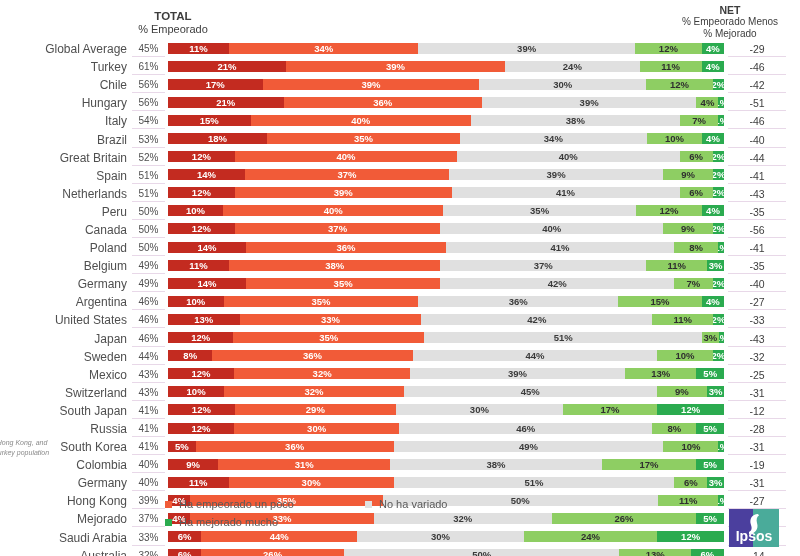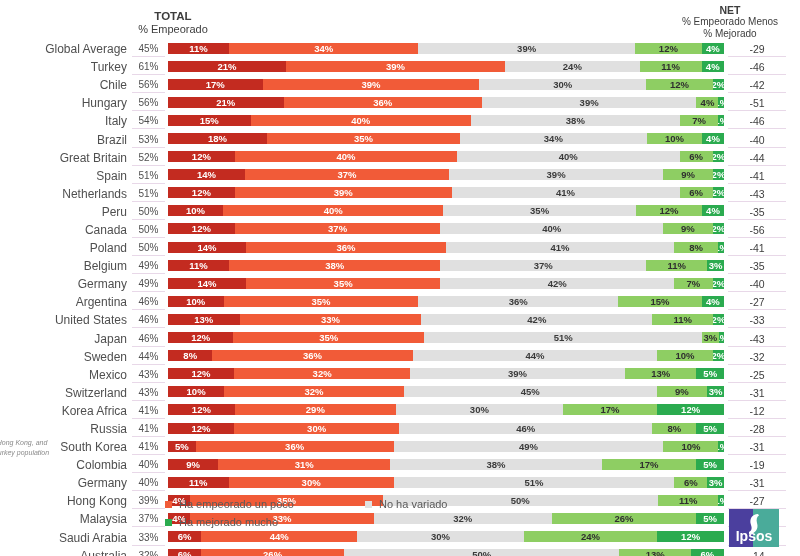--- a/index.html
+++ b/index.html
@@ -555,21 +555,21 @@
           <span>9%</span>
         </div>
         <div class="seg s-vgood" style="flex: 0 0 3.0303%;">
           <span>3%</span>
         </div>
       </div>
       <div class="r-net">-31</div>
       <div class="r-pad"></div>
     </div>
     <div class="row">
-      <div class="r-label">Korea Africa</div>
+      <div class="r-label">South Japan</div>
       <div class="r-total">41%</div>
       <div class="r-bar">
         <div class="seg s-vbad" style="flex: 0 0 12%;">
           <span>12%</span>
         </div>
         <div class="seg s-bad" style="flex: 0 0 29%;">
           <span>29%</span>
         </div>
         <div class="seg s-same" style="flex: 0 0 30%;">
           <span>30%</span>
@@ -693,21 +693,21 @@
           <span>11%</span>
         </div>
         <div class="seg s-vgood" style="flex: 0 0 0.990099%;">
           <span>1%</span>
         </div>
       </div>
       <div class="r-net">-27</div>
       <div class="r-pad"></div>
     </div>
     <div class="row">
-      <div class="r-label">Malaysia</div>
+      <div class="r-label">Mejorado</div>
       <div class="r-total">37%</div>
       <div class="r-bar">
         <div class="seg s-vbad" style="flex: 0 0 4%;">
           <span>4%</span>
         </div>
         <div class="seg s-bad" style="flex: 0 0 33%;">
           <span>33%</span>
         </div>
         <div class="seg s-same" style="flex: 0 0 32%;">
           <span>32%</span>

